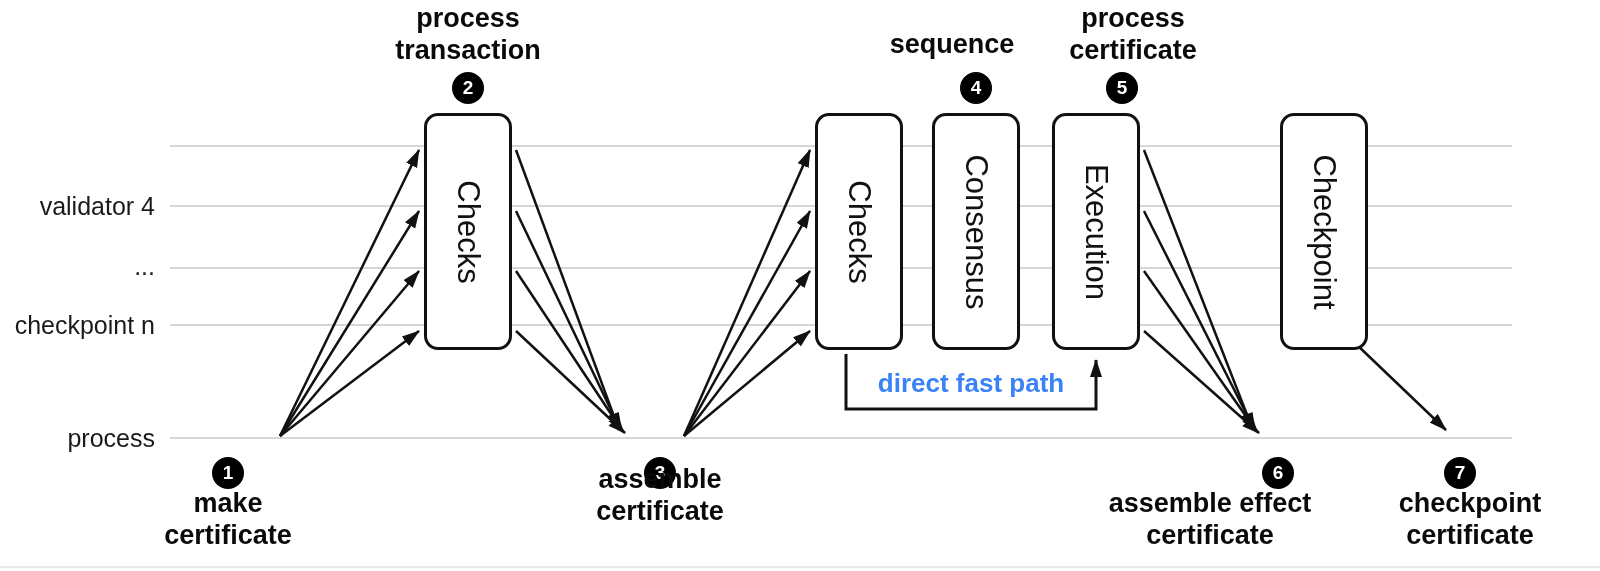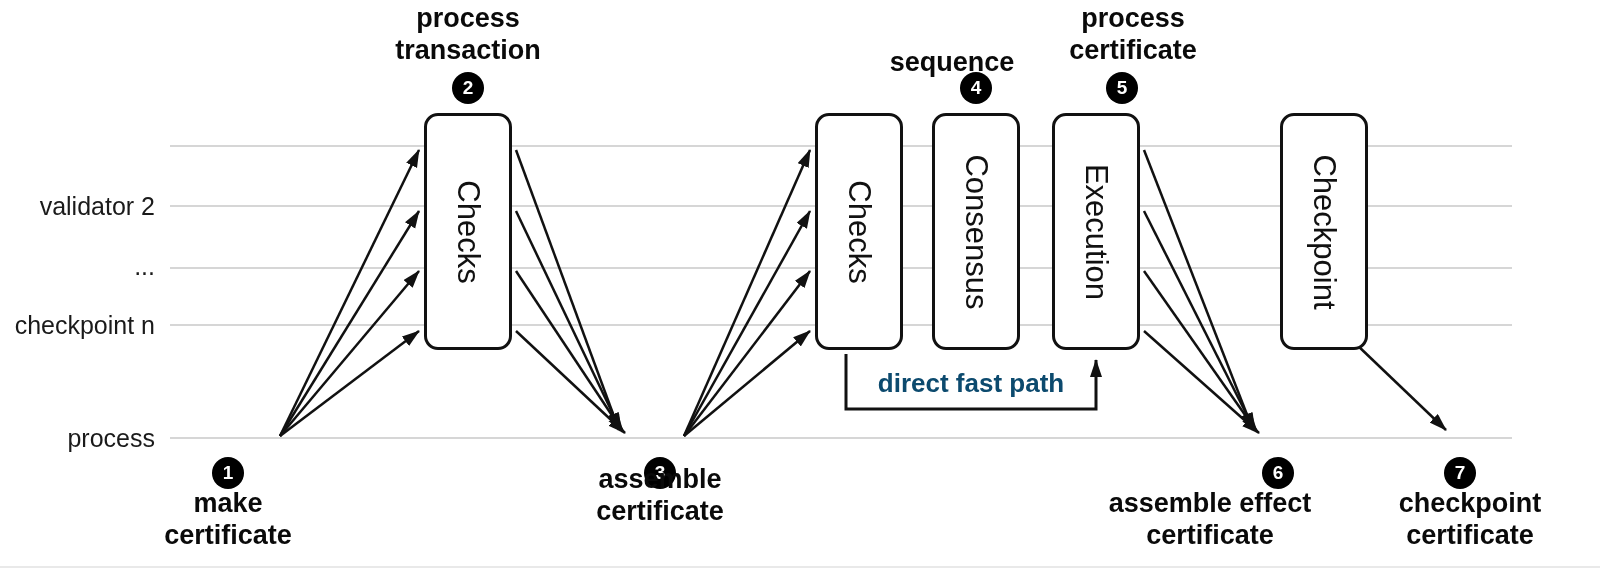--- a/index.html
+++ b/index.html
@@ -61,21 +61,21 @@
     white-space:pre-line;
     color:#0a0a0a;
     z-index:4;
   }
   .fastpath-label {
     position:absolute;
     width:236px;
     text-align:center;
     font-weight:bold;
     font-size:26px;
-    color:#0c4a6e;
+    color:#3b82f6;
     z-index:4;
   }
 </style>
 </head>
 <body>
 
 <div class="canvas">
 
   <svg class="layer" width="1600" height="571" viewBox="0 0 1600 571">
     <defs>
@@ -119,21 +119,21 @@
       <line x1="1144" y1="211" x2="1255" y2="431"></line>
       <line x1="1144" y1="271" x2="1257" y2="432"></line>
       <line x1="1144" y1="331" x2="1259" y2="433"></line>
     </g>
 
     <line x1="1356" y1="344" x2="1446" y2="430" stroke="#111111" stroke-width="2.5" marker-end="url(#ah)"></line>
 
     <polyline points="846,354 846,409 1096,409 1096,360" fill="none" stroke="#111111" stroke-width="3" marker-end="url(#ah)"></polyline>
   </svg>
 
-  <div class="lane-label" style="left:0; top:192px;">validator 2</div>
+  <div class="lane-label" style="left:0; top:192px;">validator 4</div>
   <div class="lane-label" style="left:0; top:252px;">...</div>
   <div class="lane-label" style="left:0; top:311px;">checkpoint n</div>
   <div class="lane-label" style="left:0; top:424px;">process</div>
 
   <div class="box" style="left:424px;  top:113px; width:88px; height:237px;">
     <span class="box-label">Checks</span>
   </div>
   <div class="box" style="left:815px;  top:113px; width:88px; height:237px;">
     <span class="box-label">Checks</span>
   </div>
@@ -168,21 +168,21 @@
   <div class="badge" style="left:1444px; top:457px;">
       <span>7</span>
     </div>
 
   <div class="step-label" style="left:68px;   top:487px;">make
 certificate</div>
   <div class="step-label" style="left:308px;  top:2px;">process
 transaction</div>
   <div class="step-label" style="left:500px;  top:463px;">assemble
 certificate</div>
-  <div class="step-label" style="left:792px;  top:28px;margin-top:18px;">sequence</div>
+  <div class="step-label" style="left:792px;  top:28px;">sequence</div>
   <div class="step-label" style="left:973px;  top:2px;">process
 certificate</div>
   <div class="step-label" style="left:1050px; top:487px;text-align:center;">assemble effect
 certificate</div>
   <div class="step-label" style="left:1310px; top:487px;">checkpoint
 certificate</div>
 
   <div class="fastpath-label" style="left:853px; top:368px;">direct fast path</div>
 
 </div>

